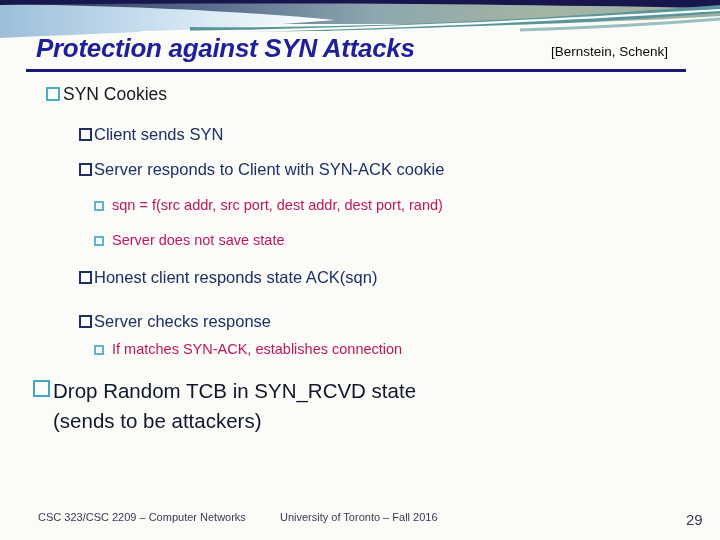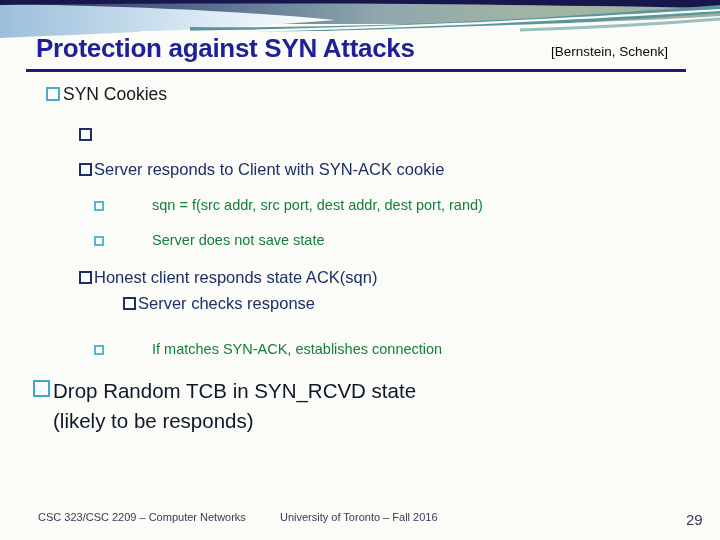--- a/index.html
+++ b/index.html
@@ -3,39 +3,39 @@
 <meta charset="utf-8">
 <style>
   html,body { margin:0; padding:0; background:#e8e8e8; }
   .slide {
     position:relative; width:720px; height:540px; overflow:hidden;
     background:#fbfbf8;
     font-family:"Liberation Sans", sans-serif;
   }
   .banner { position:absolute; top:0; left:0; width:720px; height:48px; display:block; }
 
-  .title-row { position:absolute; top:33px; left:36px; white-space:nowrap; }
+  .title-row { position:absolute; top:33px; left:36px; white-space:nowrap;font-style:italic; }
   .title {
     display:inline; font-size:26px; font-weight:bold; letter-spacing:-0.3px;
     color:#1f1f99; margin:0;
   }
   .citation {
     position:absolute; top:44px; left:517px; font-size:13.5px; color:#0a0a0a; white-space:nowrap;margin-left:34px;
   }
   .title-rule { position:absolute; top:69px; left:26px; width:660px; height:3px; background:#1a1a78; }
 
   .line { position:absolute; display:flex; align-items:flex-start; white-space:nowrap; }
   .b { display:inline-block; box-sizing:border-box; background:#fdfdfd; flex:none; }
   .b-l1   { width:14px; height:14px; border:2px solid #4bacc6; margin:3px 3px 0 0; }
   .b-l1big{ width:17px; height:17px; border:2.5px solid #41a7c6; margin:4px 3px 0 0; }
   .b-l2   { width:13px; height:13px; border:2px solid #1e2f66; margin:3px 2px 0 0; }
   .b-l3   { width:10px; height:10px; border:2px solid #5bb6cc; margin:4px 8px 0 0; }
   .t-l1   { font-size:17.5px; color:#17171f; }
   .t-l2   { font-size:16.5px; color:#1e2f66; }
-  .t-l3   { font-size:14.5px; color:#15803d;margin-left:40px; }
+  .t-l3   { font-size:14.5px; color:#be185d; }
   .t-l1big{ font-size:20.5px; color:#0f172a; line-height:1.46; white-space:normal; }
 
   .footer-left   { position:absolute; top:511px; left:38px;  font-size:11px; color:#3a3a55; }
   .footer-center { position:absolute; top:511px; left:280px; font-size:11px; color:#3a3a55; }
   .footer-page   { position:absolute; top:511px; left:686px; font-size:15px; color:#3a3a55; }
 </style>
 </head>
 <body>
 
 <div class="slide">
@@ -70,20 +70,21 @@
   <div class="citation">[Bernstein, Schenk]</div>
   <div class="title-rule"></div>
 
   <div class="line" style="top:84px; left:46px;justify-content:center;">
     <span class="b b-l1"></span>
     <span class="t-l1">SYN Cookies</span>
   </div>
 
   <div class="line" style="top:125px; left:79px;">
     <span class="b b-l2"></span>
+    <span class="t-l2">Client sends SYN</span>
   </div>
 
   <div class="line" style="top:160px; left:79px;">
     <span class="b b-l2"></span>
     <span class="t-l2">Server responds to Client with SYN-ACK cookie</span>
   </div>
 
   <div class="line" style="top:197px; left:94px;">
     <span class="b b-l3"></span>
     <span class="t-l3">sqn = f(src addr, src port, dest addr, dest port, rand)</span>
@@ -92,35 +93,35 @@
   <div class="line" style="top:232px; left:94px;">
     <span class="b b-l3"></span>
     <span class="t-l3">Server does not save state</span>
   </div>
 
   <div class="line" style="top:268px; left:79px;">
     <span class="b b-l2"></span>
     <span class="t-l2">Honest client responds state ACK(sqn)</span>
   </div>
 
-  <div class="line" style="top:294px; left:79px;margin-left:44px;">
+  <div class="line" style="top:312px; left:79px;">
     <span class="b b-l2"></span>
     <span class="t-l2">Server checks response</span>
   </div>
 
   <div class="line" style="top:341px; left:94px;">
     <span class="b b-l3"></span>
     <span class="t-l3">If matches SYN-ACK, establishes connection</span>
   </div>
 
   <div class="line" style="top:376px; left:33px;">
     <span class="b b-l1big"></span>
     <span class="t-l1big">
       <span>Drop Random TCB in SYN_RCVD state</span><br>
-      <span>(likely to be responds)</span>
+      <span>(sends to be attackers)</span>
     </span>
   </div>
 
   <div class="footer-left">CSC 323/CSC 2209 – Computer Networks</div>
   <div class="footer-center">University of Toronto – Fall 2016</div>
   <div class="footer-page">29</div>
 
 </div>
 
 </body></html>

